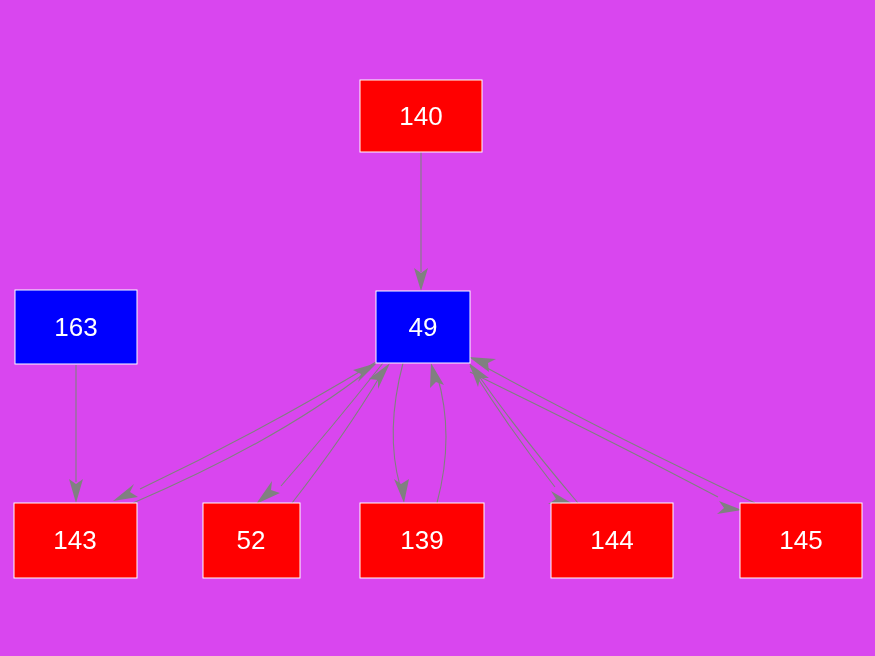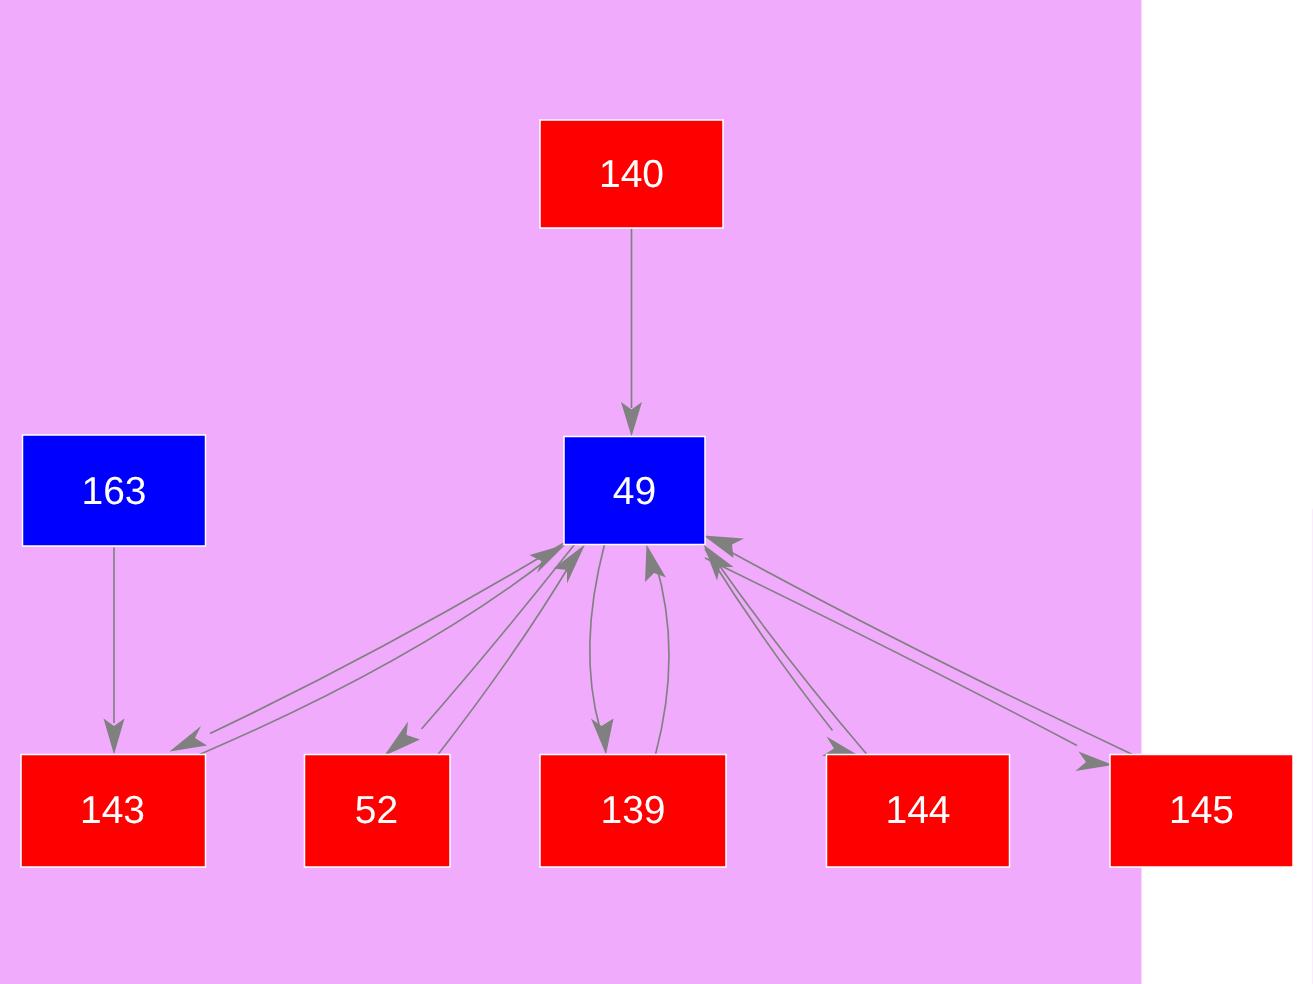--- a/index.html
+++ b/index.html
@@ -9,24 +9,23 @@
     background: #ffffff;
   }
   body {
     width: 875px;
     height: 656px;
     overflow: hidden;
     font-family: "Liberation Sans", "DejaVu Sans", sans-serif;
   }
   #graph-canvas {
     position: relative;
-    width: 745px;
+    width: 875px;
     height: 656px;
-    background: #f0abfc;
-    padding-left: 16px;
+    background: #d946ef;
   }
   svg.layer {
     position: absolute;
     top: 0;
     left: 0;
     width: 875px;
     height: 656px;
   }
   .edge-path {
     fill: none;

